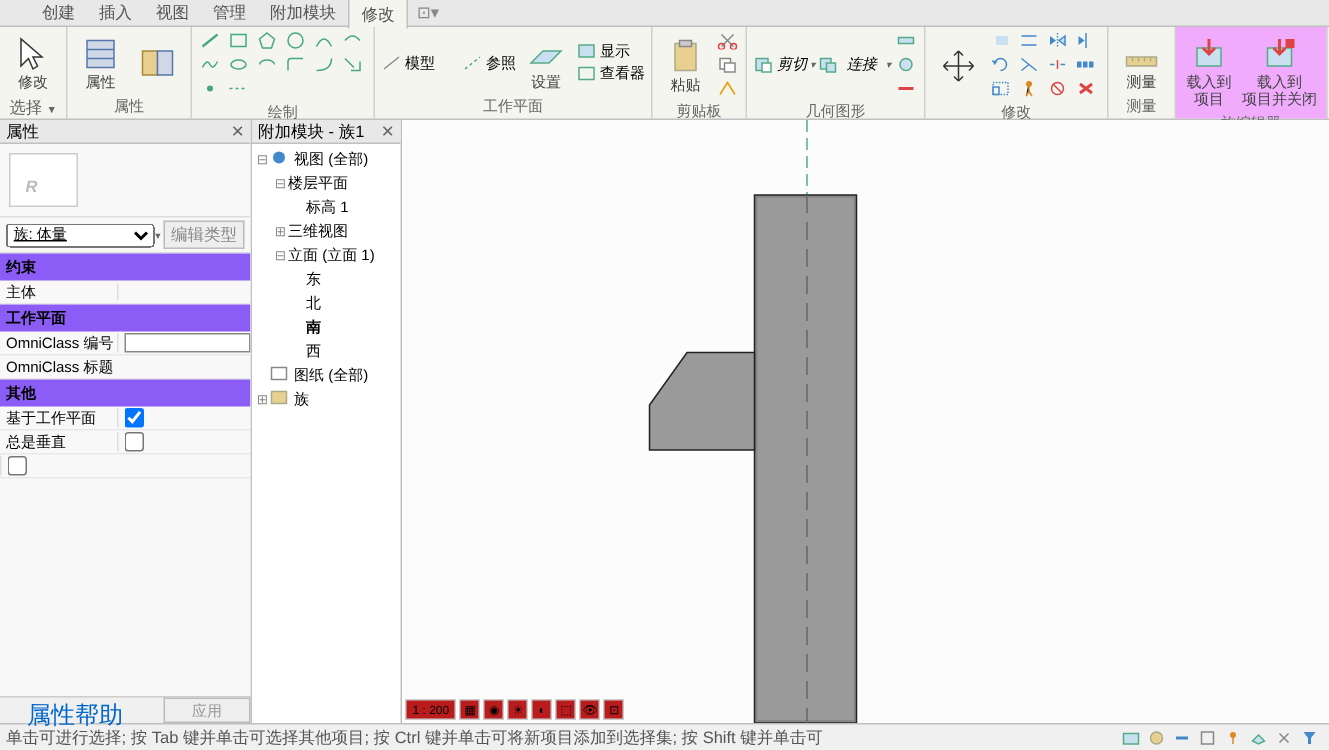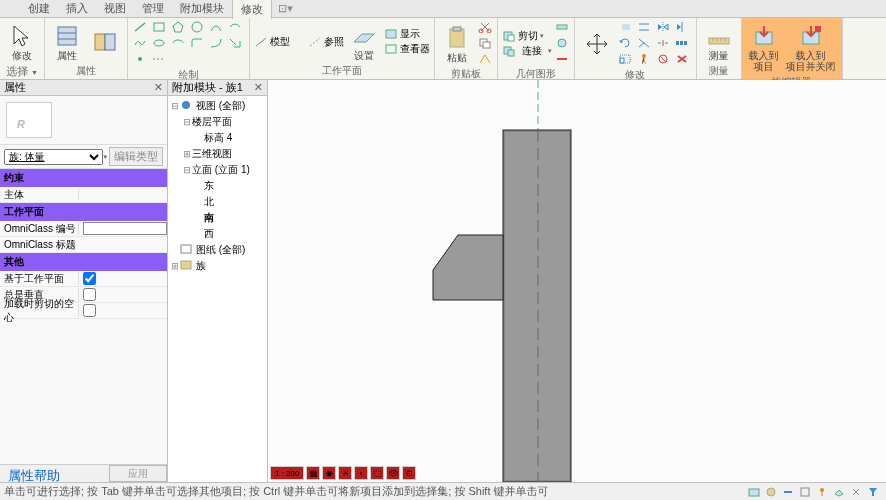--- a/index.html
+++ b/index.html
@@ -28,21 +28,21 @@
 .type-row{display:flex;align-items:center;padding:2px 4px;border-top:1px solid #ddd;border-bottom:1px solid #ddd;}
 .type-row select{flex:1;font-size:10px;height:16px;text-decoration:underline;}
 .type-btn{background:#eee;border:1px solid #bbb;padding:1px 4px;font-size:10px;margin-left:2px;cursor:pointer;color:#888;}
 .prop-section{background:#8b5cf6;padding:2px 4px;font-size:10px;font-weight:bold;}
 .prop-row{display:flex;align-items:center;border-bottom:1px solid #e8e8e8;height:16px;}
 .prop-row .pname{width:78px;padding-left:4px;font-size:10px;}
 .prop-row .pval{flex:1;border-left:1px solid #ddd;padding-left:4px;display:flex;align-items:center;}
 .prop-row input[type=checkbox]{margin:0;}
 .prop-row input[type=text]{width:100%;border:none;background:transparent;font-size:10px;}
 .prop-footer{height:18px;display:flex;border-top:1px solid #ccc;}
-.prop-footer .link{flex:1;padding:2px 8px;color:#0066cc;font-size:13px;cursor:pointer;}
+.prop-footer .link{flex:1;padding:2px 18px;color:#0066cc;font-size:16px;cursor:pointer;}
 .prop-footer .apply{border:1px solid #bbb;background:#eee;padding:1px 18px;font-size:10px;color:#999;}
 .browser{width:100px;background:#fff;border-right:1px solid #c0c0c0;display:flex;flex-direction:column;}
 .tree{flex:1;padding:2px;font-size:10px;overflow:auto;}
 .tree-node{display:flex;align-items:center;padding:1px 0;cursor:pointer;white-space:nowrap;}
 .tree-toggle{width:10px;text-align:center;color:#888;font-size:9px;}
 .tree-icon{width:14px;height:12px;margin-right:2px;}
 .tree-label{font-size:10px;}
 .tree-label.bold{font-weight:bold;}
 .indent1{padding-left:12px;}
 .indent2{padding-left:24px;}
@@ -259,21 +259,21 @@
               <path d="M2 10 L7 2 L12 10" fill="none" stroke="#e90"></path>
             </svg>
           </span>
       </div>
     </div>
     <div class="ribbon-group-title">剪贴板</div>
   </div>
 
   <div class="ribbon-group">
     <div class="ribbon-group-content">
-      <div style="display:flex;flex-direction:column;gap:1px;">
+      <div style="display:flex;gap:1px;font-style:italic;">
         <div style="display:flex;align-items:center;gap:2px;cursor:pointer;">
             <svg width="14" height="12">
               <rect x="2" y="2" width="8" height="8" fill="#c8e0f0" stroke="#5a8"></rect>
               <rect x="6" y="5" width="6" height="6" fill="#fff" stroke="#5a8"></rect>
             </svg>
             <span style="font-size:10px">剪切</span> 
             <span class="arrow-down">▾</span>
           </div>
         <div style="display:flex;align-items:center;gap:6px;cursor:pointer;">
             <svg width="14" height="12">
@@ -402,21 +402,21 @@
               <line x1="14" y1="14" x2="14" y2="17" stroke="#aa8"></line>
               <line x1="18" y1="14" x2="18" y2="17" stroke="#aa8"></line>
             </svg>
           </span>
         <span class="lbl">测量</span>
       </div>
     </div>
     <div class="ribbon-group-title">测量</div>
   </div>
 
-  <div class="ribbon-group" style="background:#fdba74;">
+  <div class="ribbon-group" style="background:#f0abfc;">
     <div class="ribbon-group-content">
       <div class="big-btn">
         <span class="icon">
             <svg width="24" height="24">
               <rect x="4" y="8" width="16" height="12" fill="#c8e0f0" stroke="#5a8"></rect>
               <path d="M12 2 L12 12 M8 8 L12 12 L16 8" stroke="#d44" fill="none" stroke-width="2"></path>
             </svg>
           </span>
         <span class="lbl" style="white-space:pre-line">载入到
 项目</span>
@@ -482,21 +482,20 @@
             <input type="checkbox" checked="" style="">
           </div>
       </div>
       <div class="prop-row">
         <div class="pname">总是垂直</div>
         <div class="pval">
             <input type="checkbox" style="">
           </div>
       </div>
       <div class="prop-row">
-        <div class="pname">加载时剪切的空心</div>
         <div class="pval">
             <input type="checkbox" style="">
           </div>
       </div>
     </div>
     <div class="prop-footer">
       <span class="link">属性帮助</span>
       <button class="apply">应用</button>
     </div>
   </div>
@@ -513,21 +512,21 @@
             <circle cx="6" cy="5" r="4" fill="#48c"></circle>
           </svg>
           <span class="tree-label">视图 (全部)</span>
         </div>
       <div class="tree-node indent1">
           <span class="tree-toggle">⊟</span>
           <span class="tree-label">楼层平面</span>
         </div>
       <div class="tree-node indent2">
           <span class="tree-toggle"></span>
-          <span class="tree-label">标高 4</span>
+          <span class="tree-label">标高 1</span>
         </div>
       <div class="tree-node indent1">
           <span class="tree-toggle">⊞</span>
           <span class="tree-label">三维视图</span>
         </div>
       <div class="tree-node indent1">
           <span class="tree-toggle">⊟</span>
           <span class="tree-label">立面 (立面 1)</span>
         </div>
       <div class="tree-node indent2">

